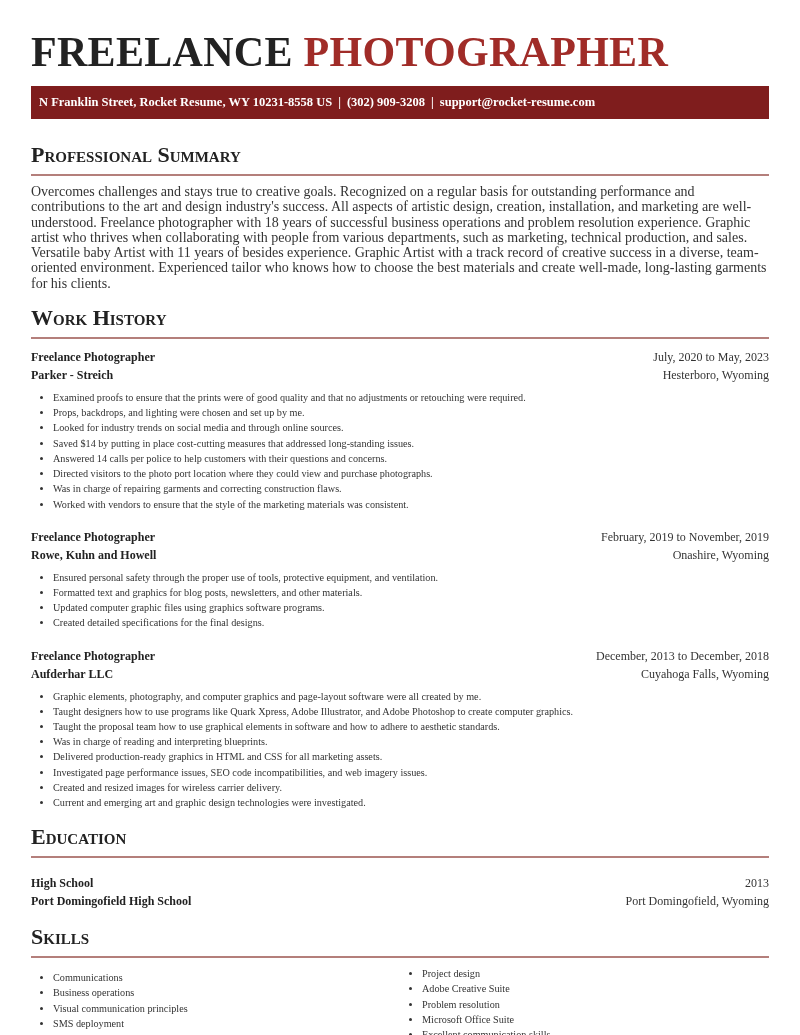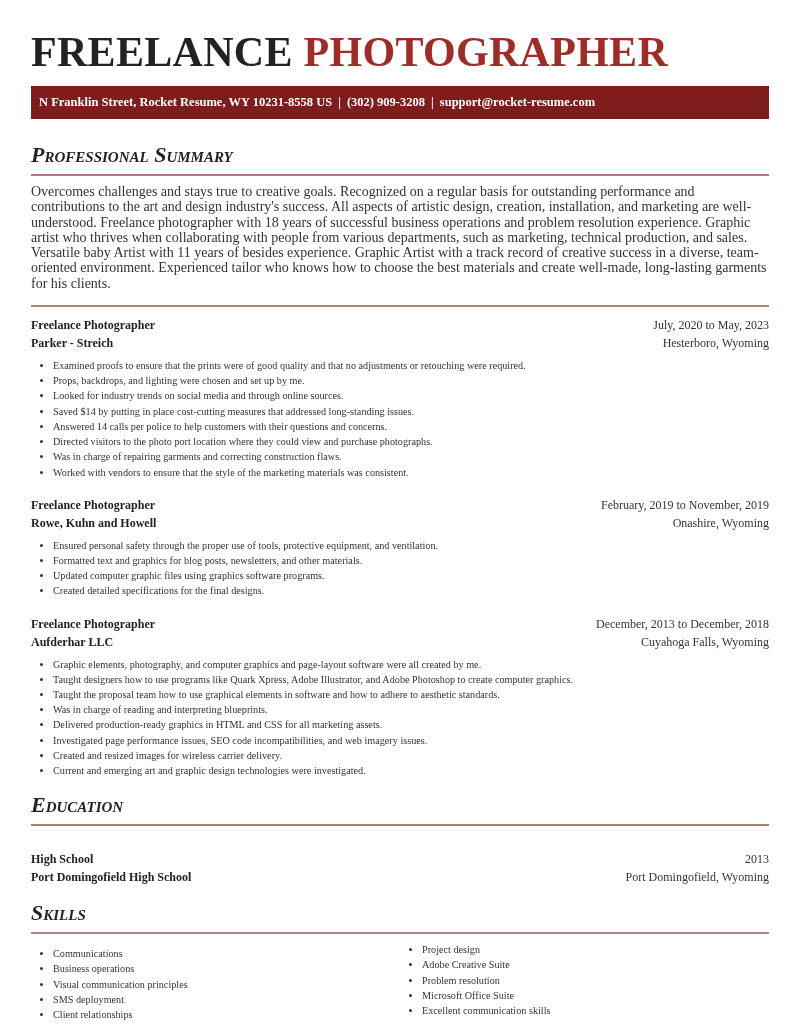--- a/index.html
+++ b/index.html
@@ -16,21 +16,21 @@
   }
   .title .accent { color: #a02c28; }
   .contact-bar {
     margin-top: 11px; background: #7f1d1d; color: #ffffff;
     height: 33px; line-height: 33px; padding-left: 8px;
     font-size: 12.5px; font-weight: bold;
   }
   .contact-bar .sep { padding: 0 6px; }
   .section-heading {
     font-variant: small-caps; font-weight: bold; font-size: 22px;
-    margin: 0; line-height: 26px; color: #222; font-style: italic;
+    margin: 0; line-height: 26px; color: #222;
   }
   .rule { height: 2px; background: #b47f7b; margin-top: 6px; }
   .summary {
     font-size: 14px; line-height: 15.3px; margin-top: 8px; color: #333;
   }
   .entry-row {
     display: flex; justify-content: space-between; font-size: 12px; line-height: 18px;
   }
   .entry-row .left { font-weight: bold; }
   .entry-row .right { color: #333; }
@@ -53,20 +53,21 @@
     <span>N Franklin Street, Rocket Resume, WY 10231-8558 US</span><span class="sep">|</span><span>(302) 909-3208</span><span class="sep">|</span><span>support@rocket-resume.com</span>
   </div>
 
   <div style="margin-top:23px;">
     <h2 class="section-heading">Professional Summary</h2>
     <div class="rule"></div>
     <p class="summary" style="margin-bottom:0;">Overcomes challenges and stays true to creative goals. Recognized on a regular basis for outstanding performance and contributions to the art and design industry's success. All aspects of artistic design, creation, installation, and marketing are well-understood. Freelance photographer with 18 years of successful business operations and problem resolution experience. Graphic artist who thrives when collaborating with people from various departments, such as marketing, technical production, and sales. Versatile baby Artist with 11 years of besides experience. Graphic Artist with a track record of creative success in a diverse, team-oriented environment. Experienced tailor who knows how to choose the best materials and create well-made, long-lasting garments for his clients.</p>
   </div>
 
   <div style="margin-top:14px;">
+    <h2 class="section-heading">Work History</h2>
     <div class="rule"></div>
 
     <div style="margin-top:9px;">
       <div class="entry-row">
         <span class="left">Freelance Photographer</span>
         <span class="right">July, 2020 to May, 2023</span>
       </div>
       <div class="entry-row">
         <span class="left">Parker - Streich</span>
         <span class="right italic">Hesterboro, Wyoming</span>
@@ -118,21 +119,21 @@
         <li>Investigated page performance issues, SEO code incompatibilities, and web imagery issues.</li>
         <li>Created and resized images for wireless carrier delivery.</li>
         <li>Current and emerging art and graphic design technologies were investigated.</li>
       </ul>
     </div>
   </div>
 
   <div style="margin-top:14px;">
     <h2 class="section-heading">Education</h2>
     <div class="rule"></div>
-    <div style="margin-top:24px;">
+    <div style="margin-top:16px;">
       <div class="entry-row">
         <span class="left">High School</span>
         <span class="right">2013</span>
       </div>
       <div class="entry-row">
         <span class="left">Port Domingofield High School</span>
         <span class="right italic">Port Domingofield, Wyoming</span>
       </div>
     </div>
   </div>

